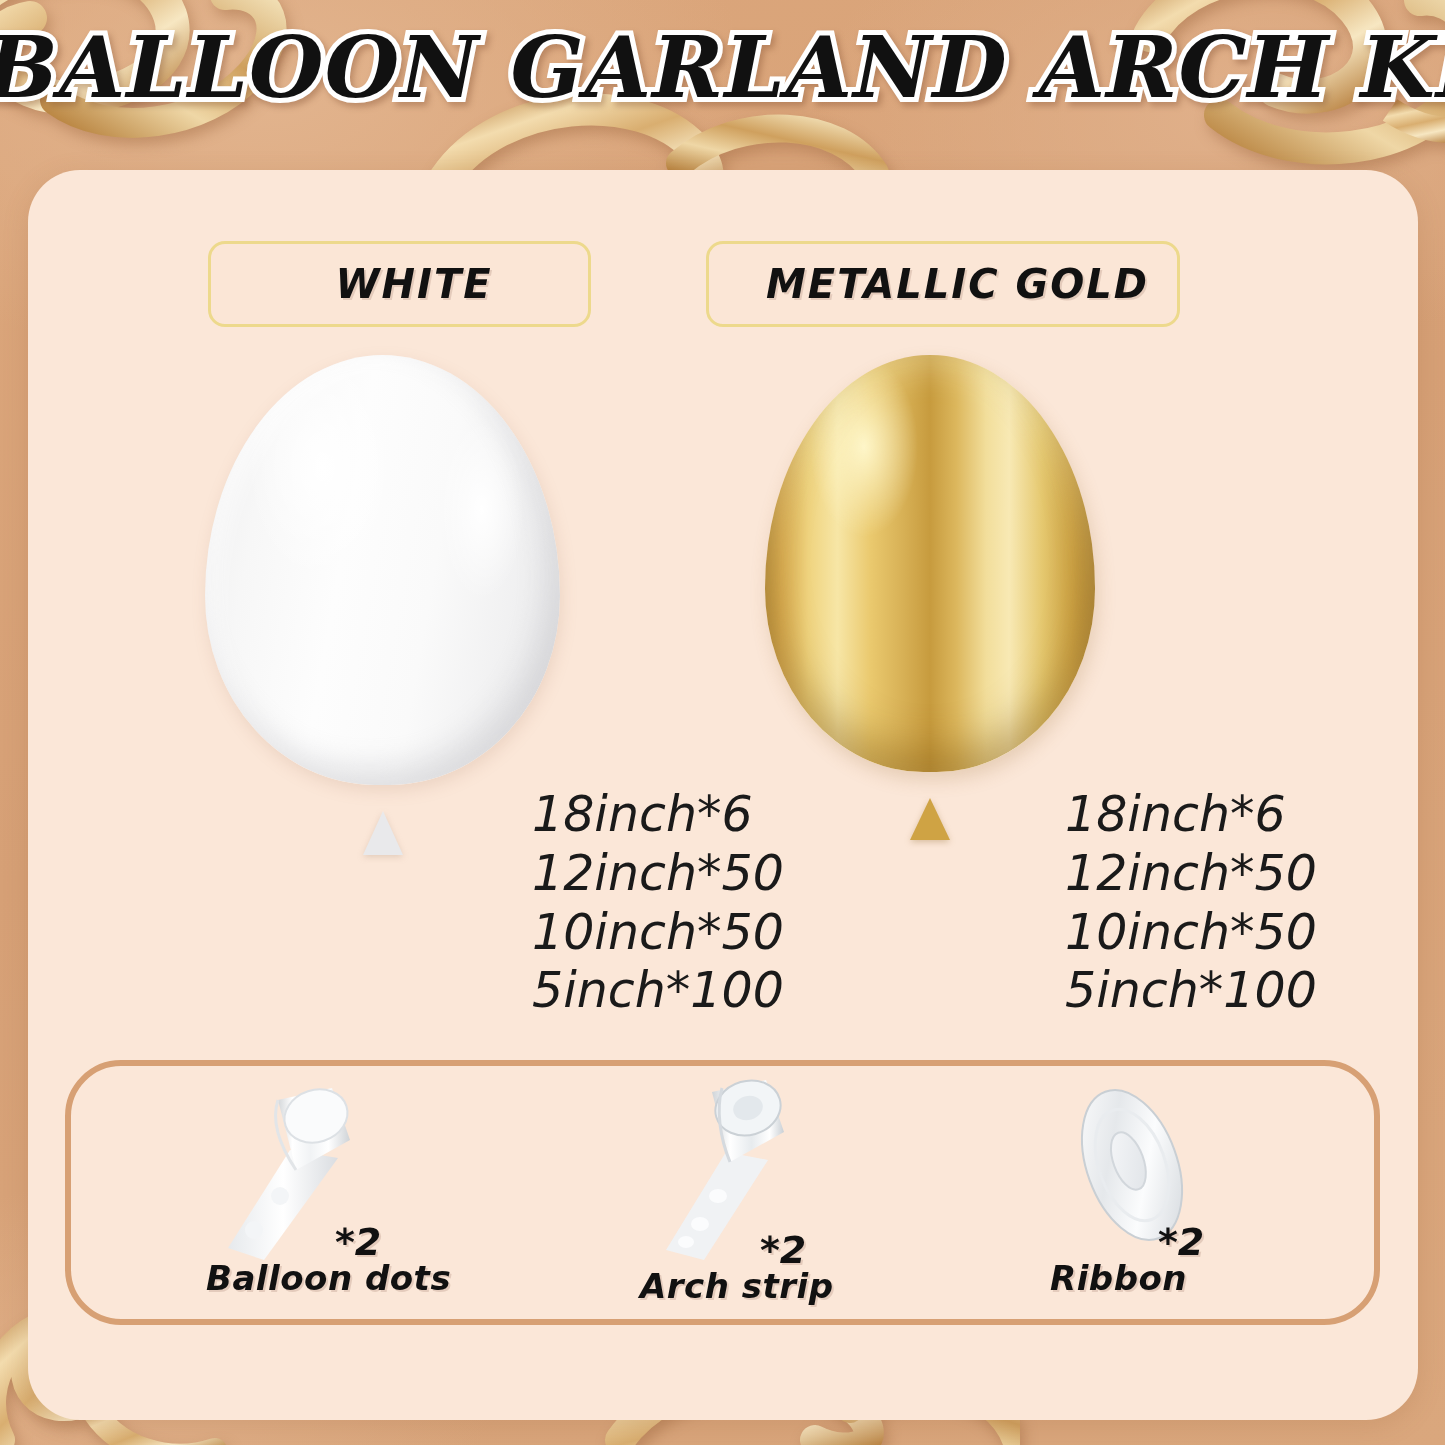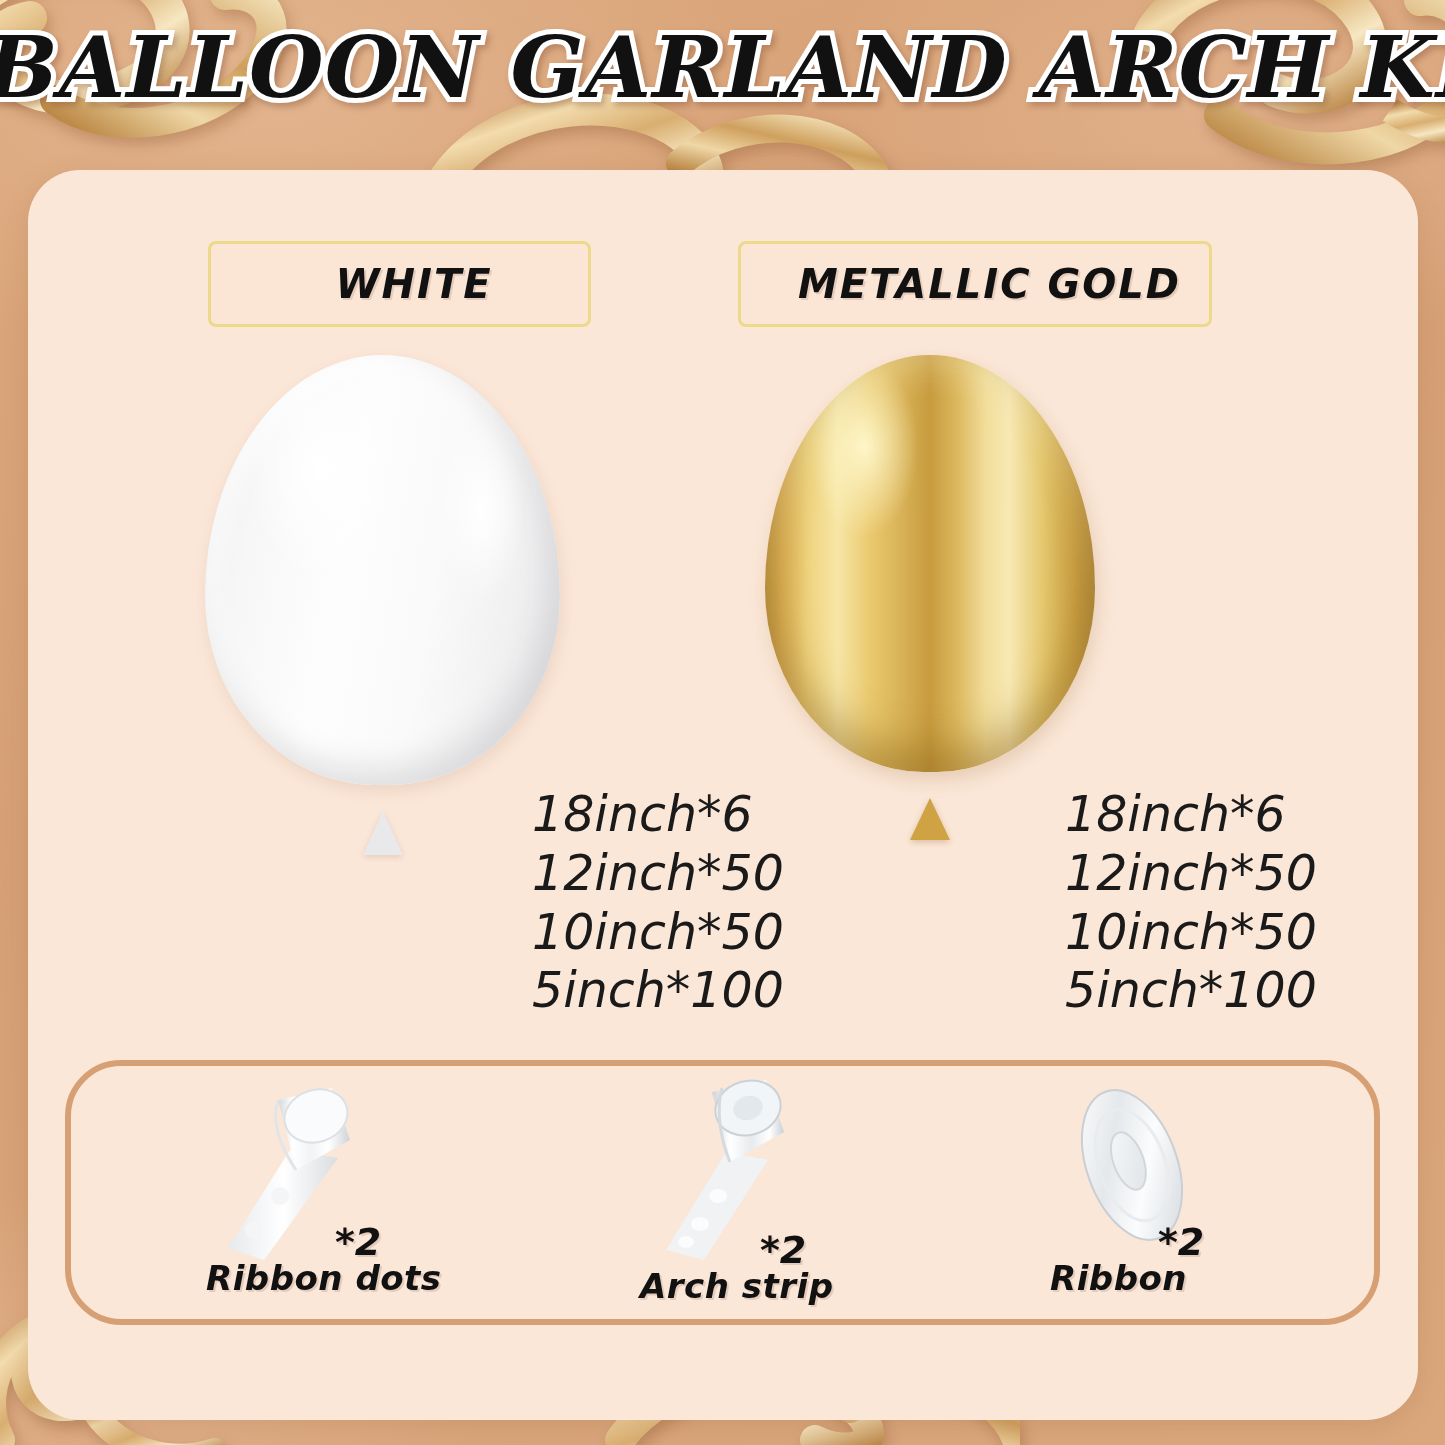--- a/index.html
+++ b/index.html
@@ -25,33 +25,33 @@
   
   .panel{
     position:absolute;left:28px;top:170px;width:1390px;height:1250px;
     background:#FBE7D8;border-radius:52px;
     box-shadow:0 6px 26px rgba(150,95,55,.18);
   }
 
   
   .chip{
     position:absolute;box-sizing:border-box;
-    background:#FBE6D6;border:3px solid #EDD98C;border-radius:8px;
+    background:#FBE6D6;border:3px solid #EDD98C;border-radius:17px;
     display:flex;align-items:center;justify-content:center;padding-left:29px;
   }
   .chip-text{
     font-family:"DejaVu Sans", sans-serif;
     font-weight:bold;font-style:italic;color:#111;
     letter-spacing:2px;
     text-shadow:2px 2px 0 rgba(210,180,165,.55);
     white-space:nowrap;
   }
   #chip-white{left:208px;top:241px;width:383px;height:86px;}
   #chip-white .chip-text{font-size:40px;}
-  #chip-gold{left:706px;top:241px;width:474px;height:86px;margin-left:32px;}
+  #chip-gold{left:706px;top:241px;width:474px;height:86px;}
   #chip-gold .chip-text{font-size:40px;}
 
   
   .balloon-wrap{position:absolute;}
   .balloon{position:relative;width:100%;height:100%;}
   .bd{
     position:absolute;left:0;top:0;width:100%;height:86%;
     border-radius:50% 50% 48% 48% / 56% 56% 44% 44%;
   }
   .neck{
@@ -261,21 +261,21 @@
       <path d="M70 72 L118 80 L44 182 L8 170 Z" fill="url(#tapeWtail)"></path>
       <circle cx="34" cy="152" r="9" fill="#F3F5F7"></circle>
       <circle cx="60" cy="118" r="9" fill="#F3F5F7"></circle>
 
       <path d="M58 22 L112 10 L130 62 L76 92 Z" fill="url(#tapeW)"></path>
       <ellipse cx="96" cy="38" rx="32" ry="26" fill="#FAFBFC" transform="rotate(-18 96 38)"></ellipse>
       <ellipse cx="96" cy="38" rx="32" ry="26" fill="none" stroke="#DDE1E5" stroke-width="2" transform="rotate(-18 96 38)"></ellipse>
       <path d="M58 22 C 52 40, 56 62, 76 92" fill="none" stroke="#E2E5E8" stroke-width="3"></path>
     </svg>
     <div class="qty" style="left:135px;top:160px;">*2</div>
-    <div class="acc-label" style="left:6px;top:198px;">Ribbon dots</div>
+    <div class="acc-label" style="left:6px;top:198px;">Balloon dots</div>
   </div>
 
   <div class="acc-item" style="left:630px;width:300px;">
     <svg class="acc-art" style="left:30px;top:14px;" width="180" height="190" viewBox="0 0 180 190">
       <defs>
         <linearGradient id="tapeC" x1="0" y1="0" x2="1" y2="0">
           <stop offset="0%" stop-color="#CFD4D8"></stop>
             <stop offset="25%" stop-color="#FFFFFF"></stop>
           <stop offset="55%" stop-color="#E7EBEE"></stop>
             <stop offset="80%" stop-color="#FFFFFF"></stop>

